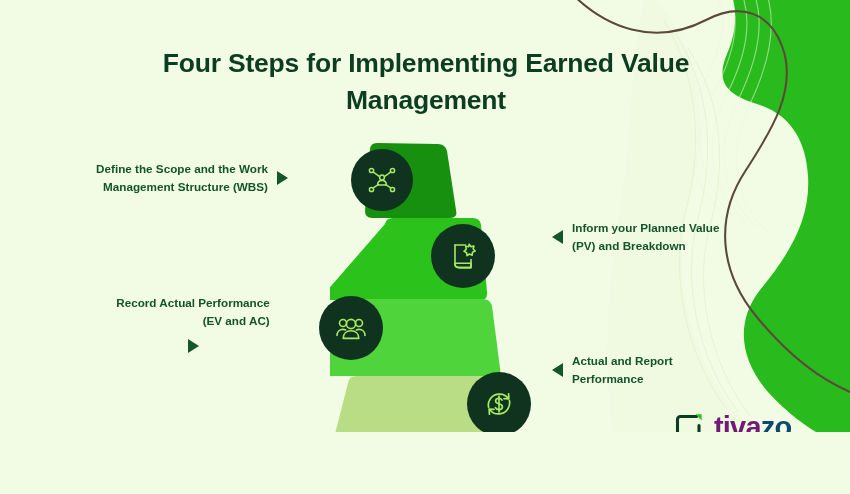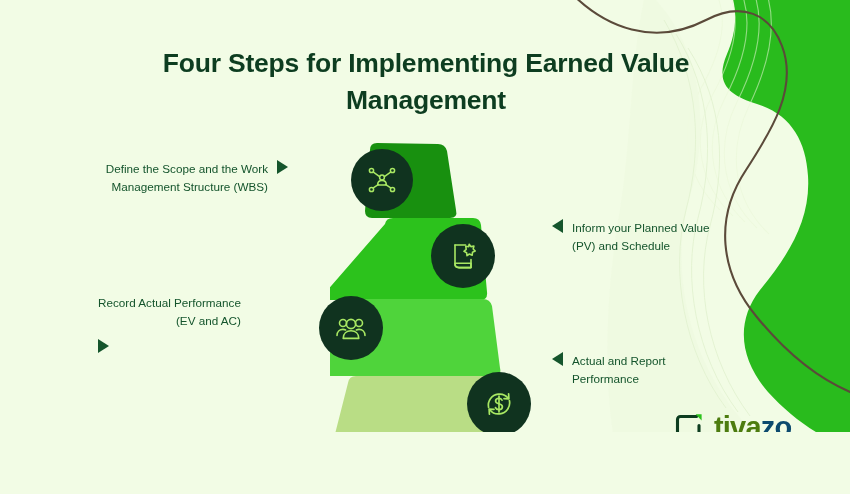--- a/index.html
+++ b/index.html
@@ -65,25 +65,25 @@
     display: flex;
     align-items: center;
     justify-content: center;
   }
   .badge svg { display: block; }
 
   
   .label {
     position: absolute;
     display: flex;
-    align-items: flex-start;
+    align-items: center;
     gap: 9px;
     color: #14542c;
     font-size: 11.7px;
-    font-weight: normal;
+    font-weight: bold;
     line-height: 1.52;
   }
   .label.left  { flex-direction: row; }
   .label.left .txt  { text-align: right; }
   .label.right .txt { text-align: left; }
 
   .tri {
     width: 0; height: 0;
     flex: 0 0 auto;
   }
@@ -111,21 +111,21 @@
     display: flex;
     align-items: center;
     gap: 9px;
   }
   #logo-text {
     font-size: 29px;
     font-weight: bold;
     letter-spacing: -0.8px;
     line-height: 1;
   }
-  #logo-text .dark  { color: #4d7c0f; }
+  #logo-text .dark  { color: #701a75; }
   #logo-text .light { color: #0c4a6e; }
 </style>
 </head>
 <body>
 
 <div id="canvas">
 
   <svg id="bg-decor" viewBox="0 0 850 494" width="850" height="494">
     <defs>
       <clipPath id="clipAll">
@@ -259,21 +259,21 @@
       <span>Define the Scope and the Work</span><br>
       <span>Management Structure (WBS)</span>
     </div>
     <span class="tri r"></span>
   </div>
 
   <div class="label right" id="label-2">
     <span class="tri l"></span>
     <div class="txt">
       <span>Inform your Planned Value</span><br>
-      <span>(PV) and Schedule</span>
+      <span>(PV) and Breakdown</span>
     </div>
   </div>
 
   <div class="label left" id="label-3">
     <div class="txt">
       <span>Record Actual Performance</span><br>
       <span>(EV and AC)</span>
     </div>
     <span class="tri r"></span>
   </div>

